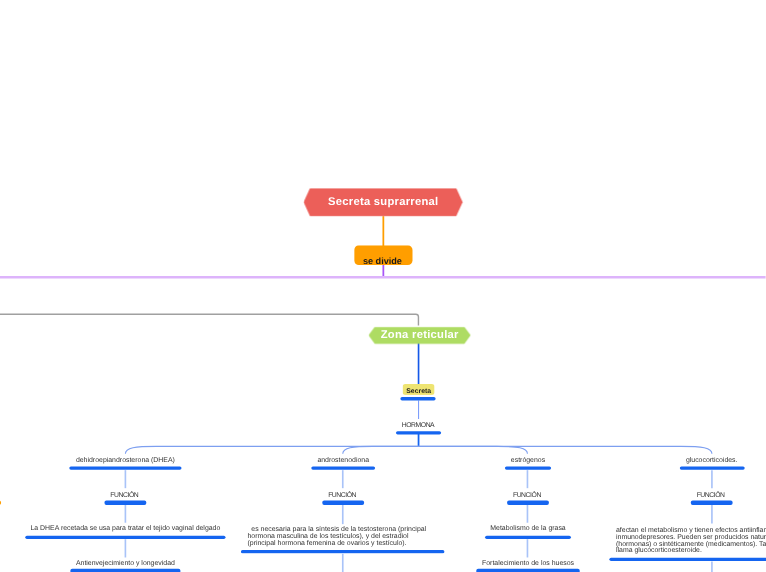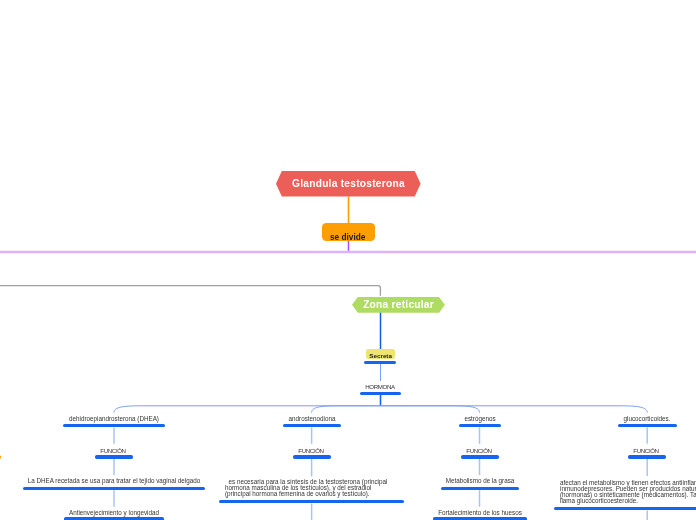--- a/index.html
+++ b/index.html
@@ -73,28 +73,28 @@
     <line x1="479.5" y1="490.2" x2="479.5" y2="506.8" stroke="#a9c3f8" stroke-width="1.5"></line>
     <line x1="311.6" y1="503.5" x2="311.6" y2="520" stroke="#a9c3f8" stroke-width="1.5"></line>
     <line x1="647.2" y1="510.5" x2="647.2" y2="520" stroke="#a9c3f8" stroke-width="1.5"></line>
     <line x1="114" y1="518" x2="114" y2="520" stroke="#a9c3f8" stroke-width="1.5"></line>
     <line x1="479.5" y1="518" x2="479.5" y2="520" stroke="#a9c3f8" stroke-width="1.5"></line>
   </svg>
 
   <div class="offscreen-marker" style="left:-3.2px;top:454.8px;width:4.6px;height:4.2px;"></div>
 
   <div class="node hex root" style="left:276.3px;top:170.9px;width:144.6px;height:25.5px;">
-    <span>Glandula testosterona</span>
+    <span>Secreta suprarrenal</span>
   </div>
 
   <div class="node pill orange" style="left:321.9px;top:223.2px;width:52.7px;height:18px;">
     <span>se divide</span>
   </div>
 
-  <div class="node hex branch" style="left:352px;top:296.9px;width:92.9px;height:15.7px;">
+  <div class="node hex branch" style="left:335px;top:296.9px;width:92.9px;height:15.7px;">
     <span>Zona reticular</span>
   </div>
 
   <div class="node pill yellow" style="left:365.9px;top:349.4px;width:29.3px;height:10.3px;">
     <span>Secreta</span>
   </div>
   <div class="bar-abs" style="left:364.4px;top:361px;width:32px;"></div>
 
   <div class="leaf caps" style="left:330.5px;top:383.2px;width:100px;margin-left:0;">
     <span class="label">HORMONA</span>

